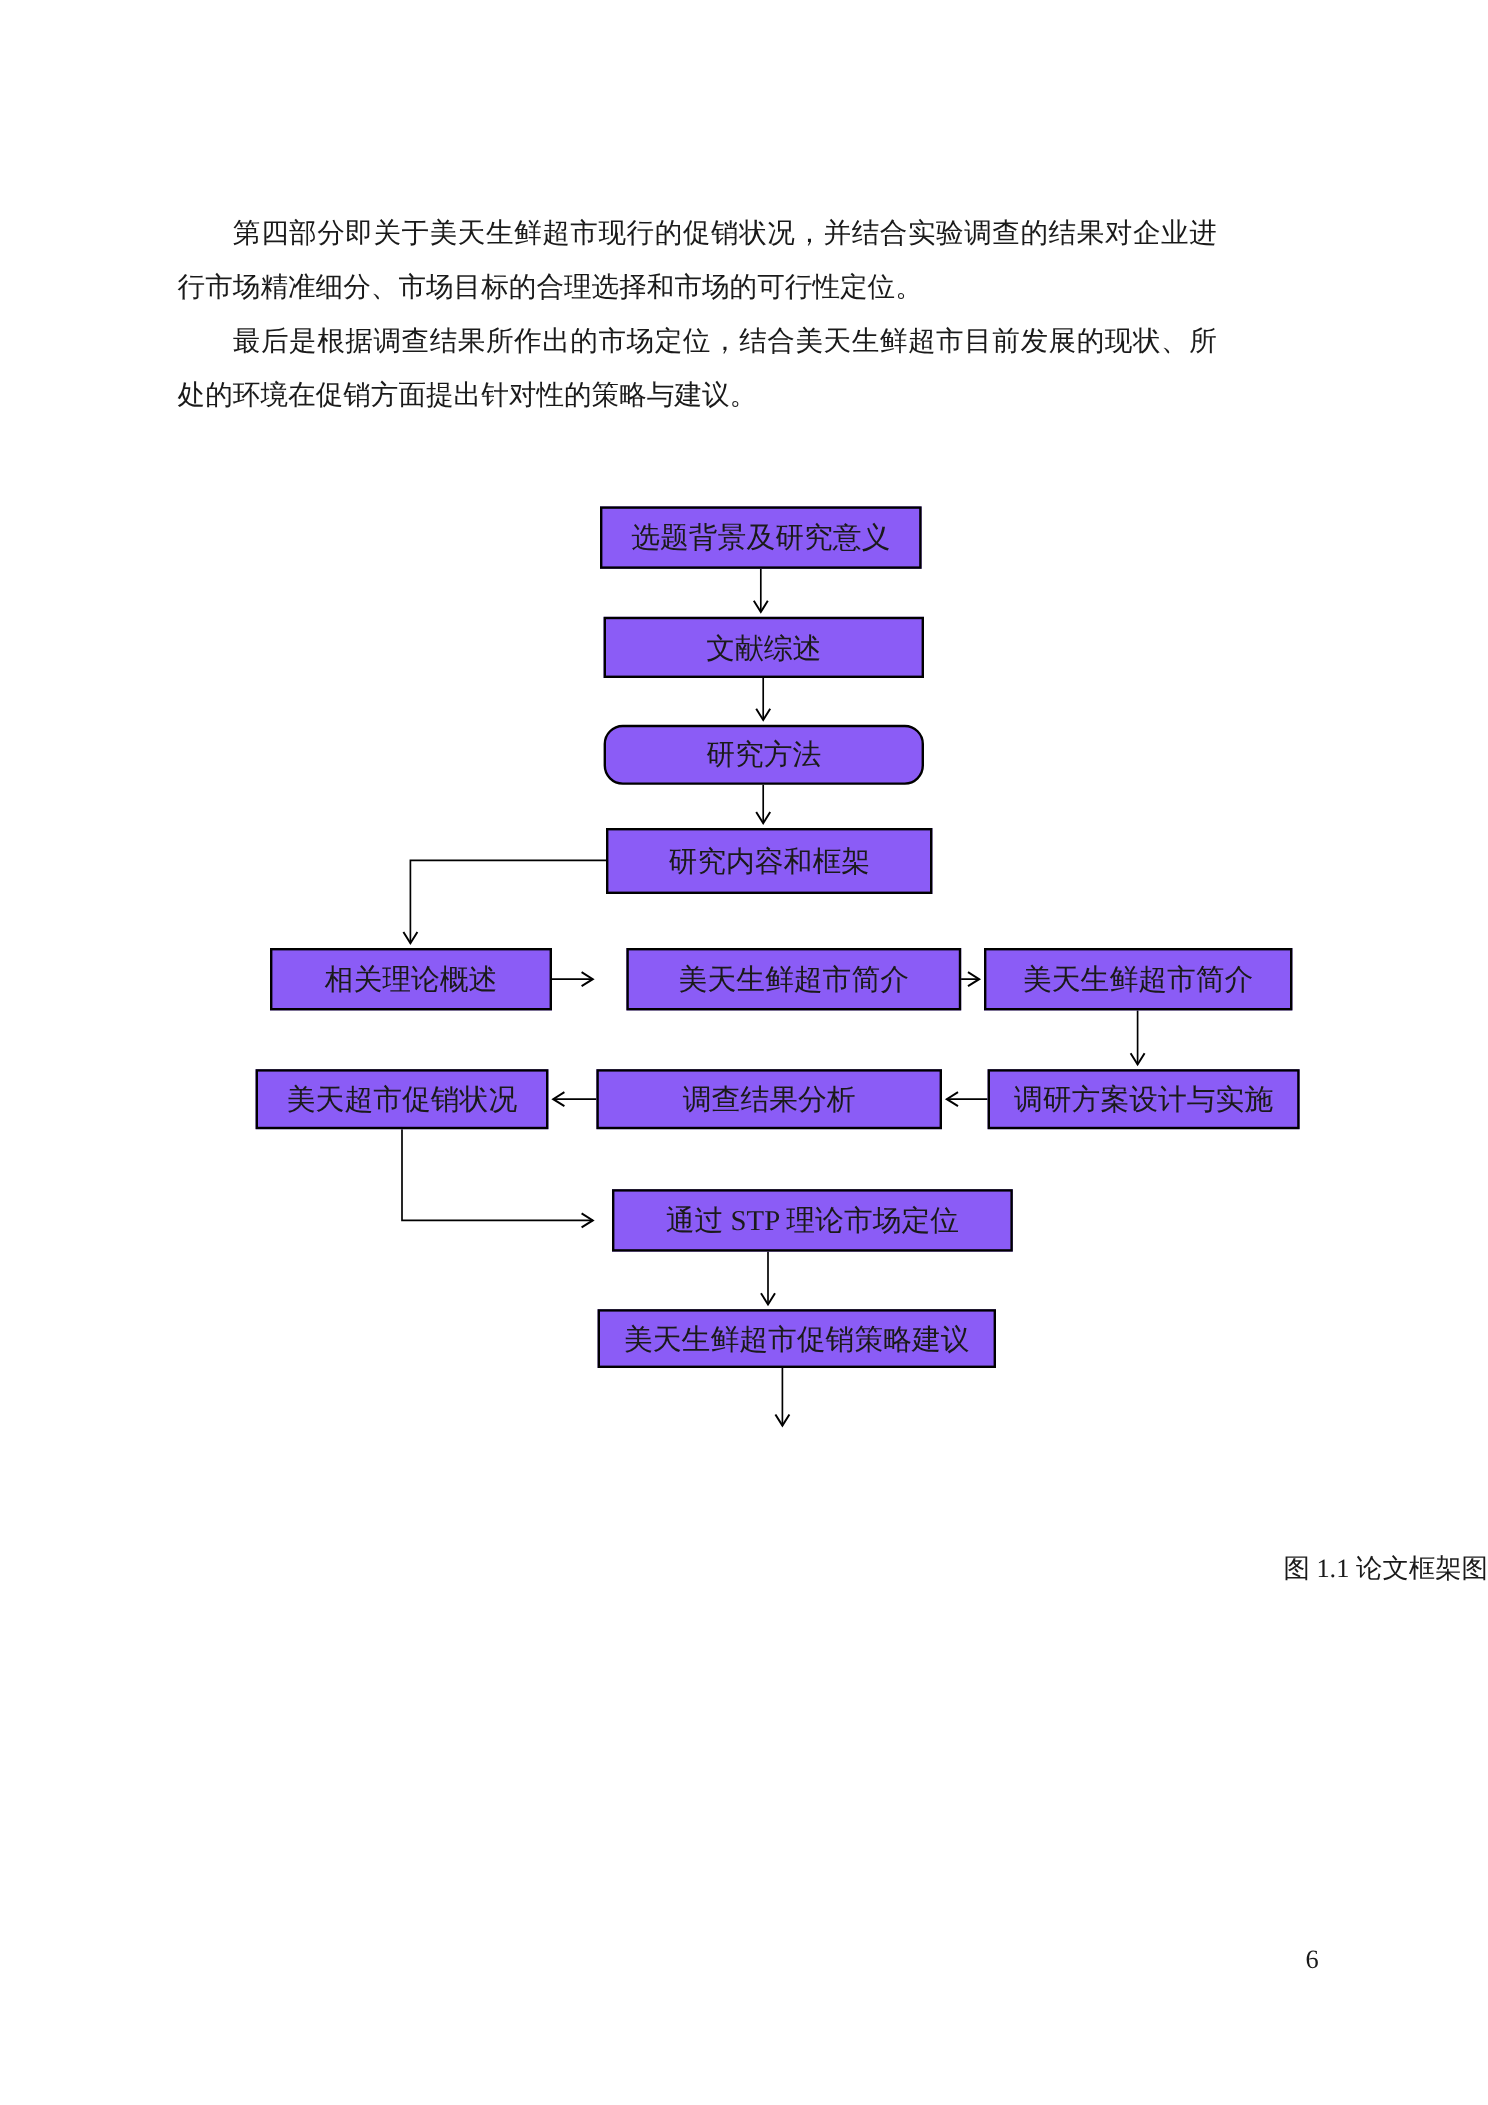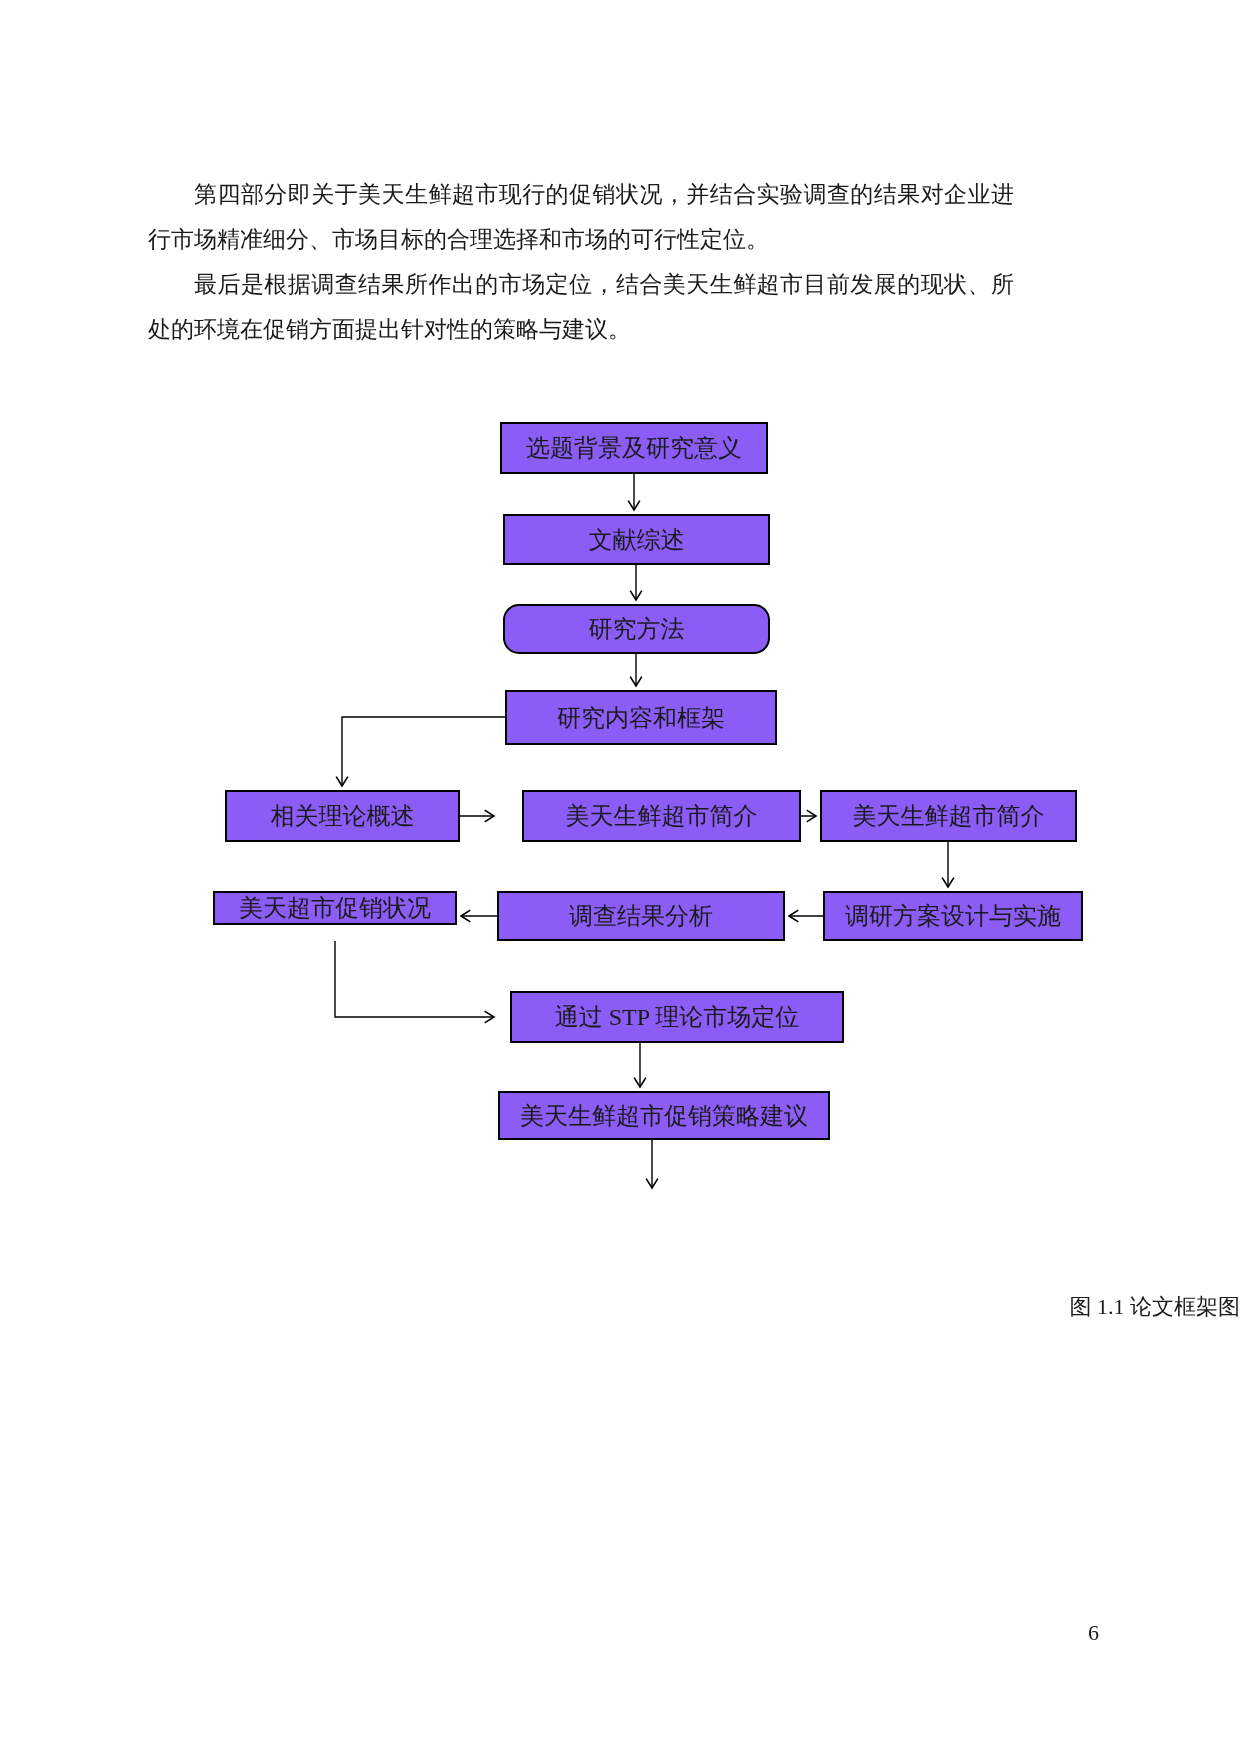--- a/index.html
+++ b/index.html
@@ -100,21 +100,21 @@
 
   <div class="flow-node" style="left:500px; top:422px; width:268px; height:52px;">选题背景及研究意义</div>
   <div class="flow-node" style="left:503px; top:514px; width:267px; height:51px;">文献综述</div>
   <div class="flow-node" style="left:503px; top:604px; width:267px; height:50px;border-radius:16px;">研究方法</div>
   <div class="flow-node" style="left:505px; top:690px; width:272px; height:55px;">研究内容和框架</div>
 
   <div class="flow-node" style="left:225px; top:790px; width:235px; height:52px;">相关理论概述</div>
   <div class="flow-node" style="left:498px; top:790px; width:279px; height:52px;margin-left:24px;">美天生鲜超市简介</div>
   <div class="flow-node" style="left:820px; top:790px; width:257px; height:52px;">美天生鲜超市简介</div>
 
-  <div class="flow-node" style="left:213px; top:891px; width:244px; height:34px;">美天超市促销状况</div>
+  <div class="flow-node" style="left:213px; top:891px; width:244px; height:50px;">美天超市促销状况</div>
   <div class="flow-node" style="left:497px; top:891px; width:288px; height:50px;">调查结果分析</div>
   <div class="flow-node" style="left:823px; top:891px; width:260px; height:50px;">调研方案设计与实施</div>
 
   <div class="flow-node" style="left:498px; top:991px; width:334px; height:52px;margin-left:12px;">通过 STP 理论市场定位</div>
   <div class="flow-node" style="left:498px; top:1091px; width:332px; height:49px;">美天生鲜超市促销策略建议</div>
 
   <div class="figure-caption">图 1.1 论文框架图</div>
 
   <div class="page-number">6</div>
 

